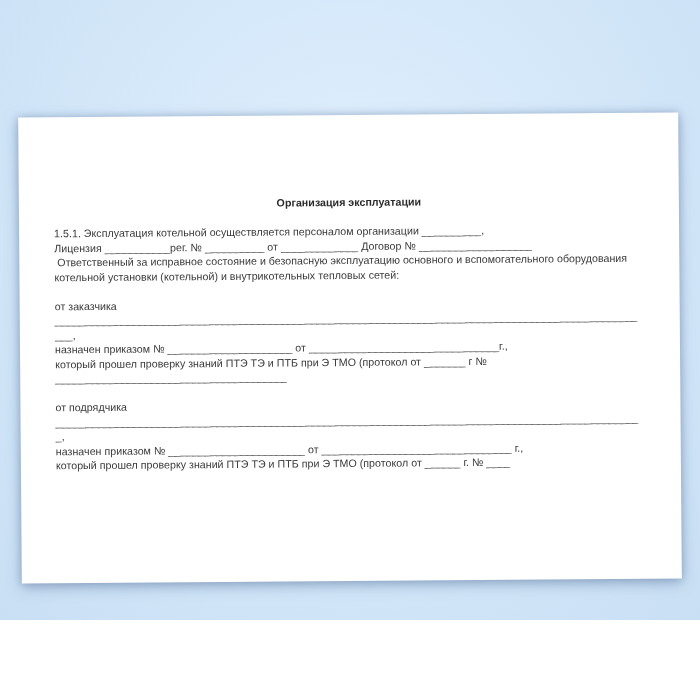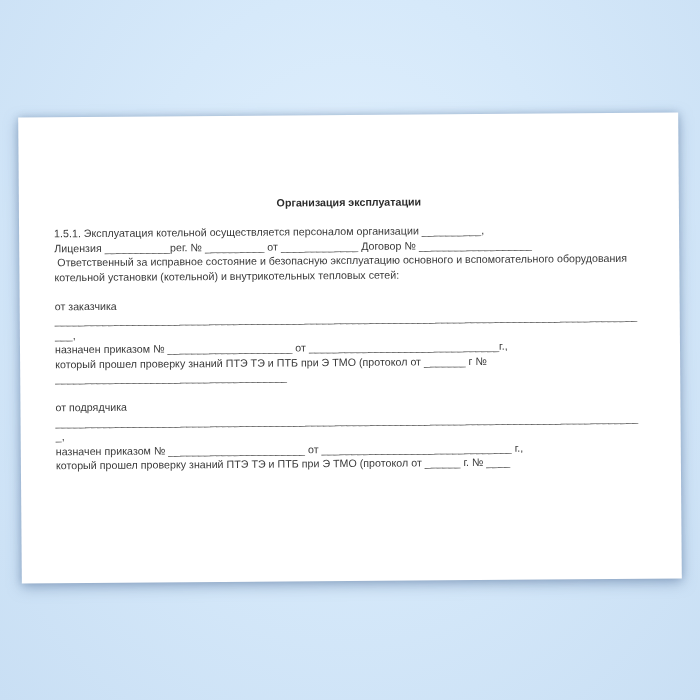--- a/index.html
+++ b/index.html
@@ -5,21 +5,21 @@
   html, body {
     margin: 0;
     padding: 0;
     width: 700px;
     height: 700px;
     overflow: hidden;
   }
   .scene {
     position: relative;
     width: 700px;
-    height: 700px;
+    height: 620px;
     background: radial-gradient(ellipse at 50% 38%, #e1f0fd 0%, #d6e9fa 45%, #c9dff4 100%);
   }
   .paper {
     position: absolute;
     left: 20px;
     top: 115px;
     width: 660px;
     height: 466px;
     background: #ffffff;
     transform: rotate(-0.45deg);

